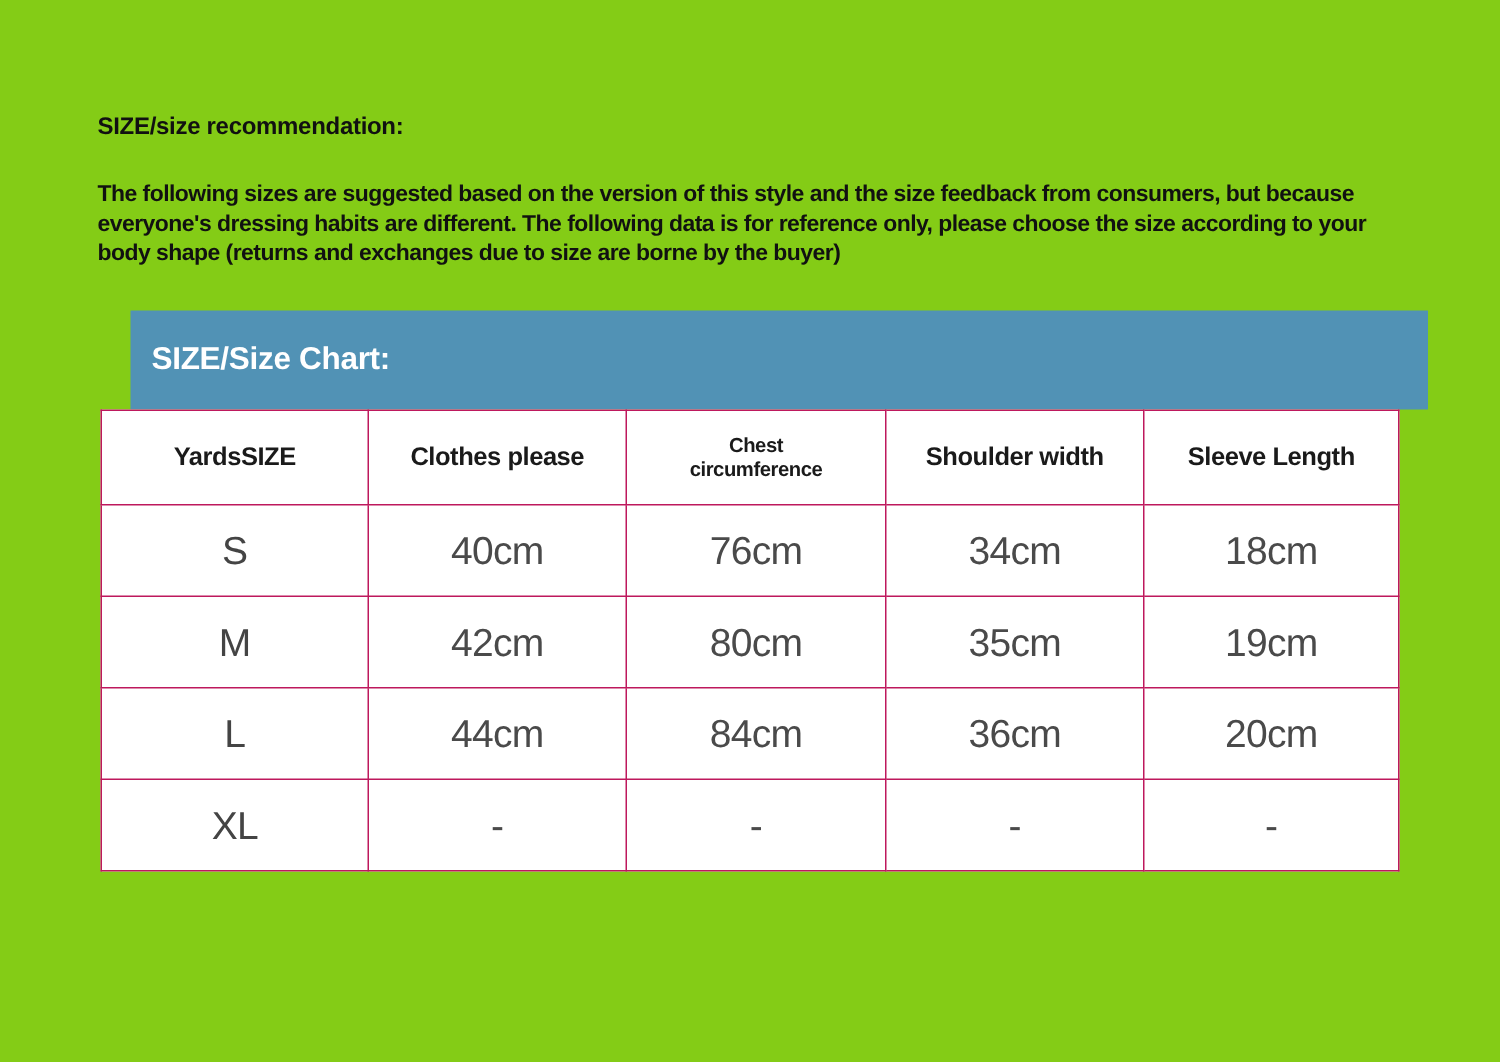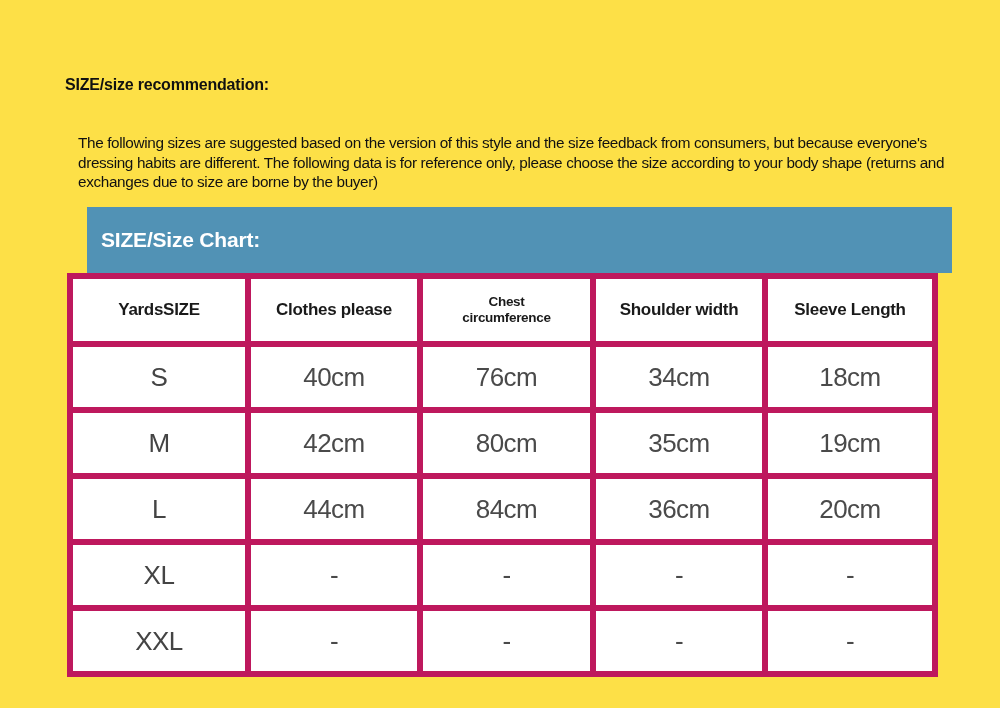--- a/index.html
+++ b/index.html
@@ -1,45 +1,45 @@
 <!DOCTYPE html>
 <html><head>
 <meta charset="utf-8">
 <style>
   html,body{margin:0;padding:0;background:#fff;}
   .page{
     position:relative;
     width:1000px;height:708px;
-    background:#fde047;
+    background:#84cc16;
     font-family:"Liberation Sans", sans-serif;
     overflow:hidden;
   }
   .title{
     position:absolute;left:65px;top:76px;
     font-size:16px;font-weight:bold;color:#111;
     letter-spacing:-0.2px;margin:0;
   }
   .disclaimer{
     position:absolute;left:65px;top:120px;width:872px;
-    font-size:15.3px;font-weight:normal;color:#111;
-    line-height:19.5px;letter-spacing:-0.35px;margin:13px;
+    font-size:15.3px;font-weight:bold;color:#111;
+    line-height:19.5px;letter-spacing:-0.35px;margin:0;
   }
   .chart-bar{
     position:absolute;left:67px;top:207px;width:865px;height:66px;
     display:flex;align-items:center;
     box-sizing:border-box;padding-left:14px;
     color:#ffffff;font-size:21px;font-weight:bold;letter-spacing:-0.2px;
   }
   .size-table{
     position:absolute;left:67px;top:273px;width:865px;
     border-collapse:collapse;table-layout:fixed;
     background:#fff;
   }
   .size-table th,.size-table td{
-    border:6px solid #be185d;
+    border:1px solid #be185d;
     text-align:center;vertical-align:middle;
     padding:0;overflow:hidden;
   }
   .size-table th{
     height:62px;
     font-size:17px;font-weight:bold;color:#1a1a1a;letter-spacing:-0.3px;
   }
   .size-table th.chest{font-size:13.5px;}
   .size-table th.chest .wrap{
     display:inline-block;width:106px;text-align:center;line-height:16px;
@@ -102,23 +102,16 @@
         <td>36cm</td>
         <td>20cm</td>
       </tr>
       <tr>
         <td class="size-cell">XL</td>
         <td>-</td>
         <td>-</td>
         <td>-</td>
         <td>-</td>
       </tr>
-      <tr>
-        <td class="size-cell">XXL</td>
-        <td>-</td>
-        <td>-</td>
-        <td>-</td>
-        <td>-</td>
-      </tr>
     </tbody>
   </table>
 
 </div>
 
 </body></html>

